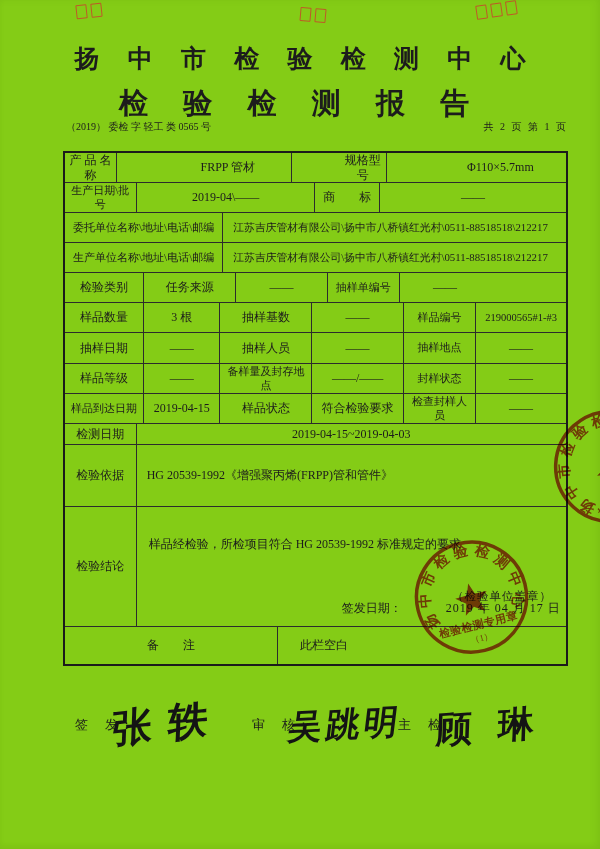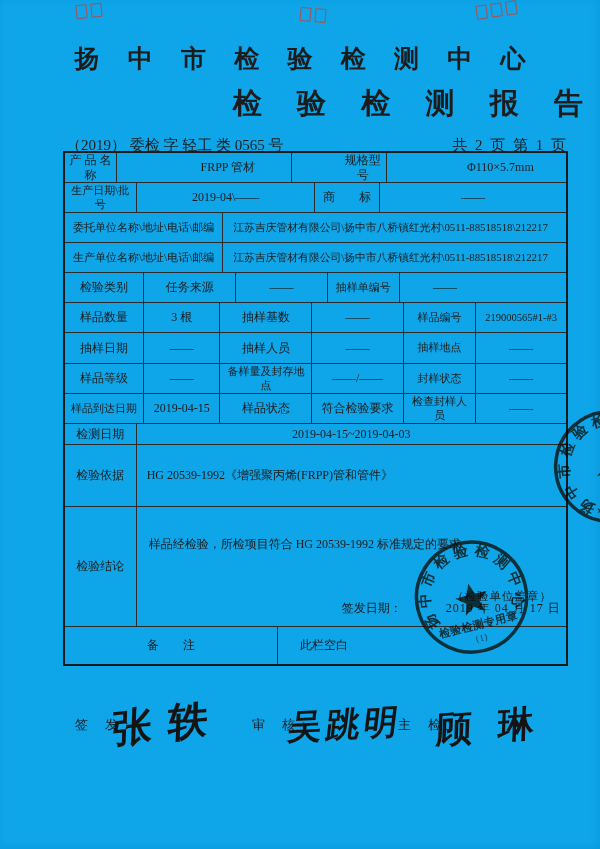--- a/index.html
+++ b/index.html
@@ -1,27 +1,27 @@
 <!DOCTYPE html>
 <html><head>
 <meta charset="utf-8">
 <style>
   html,body{margin:0;padding:0;background:#ffffff;}
   .page{
     position:relative;width:600px;height:849px;overflow:hidden;
-    background:#0ea5e9;color:#1c1c1c;
+    background:#84cc16;color:#1c1c1c;
     font-family:"Liberation Serif","DejaVu Serif",serif;
     box-shadow:inset -4px 0 8px rgba(0,0,0,.04), inset 0 -3px 6px rgba(0,0,0,.03);
   }
   .org-title{position:absolute;top:42px;left:0;right:0;text-align:center;
     font-size:25px;font-weight:bold;letter-spacing:11px;text-indent:11px;}
-  .report-title{position:absolute;top:84px;left:0;right:3px;text-align:right;
+  .report-title{position:absolute;top:84px;left:0;right:12px;text-align:center;
     font-size:29px;font-weight:bold;letter-spacing:14px;text-indent:14px;}
-  .ref-line{position:absolute;top:136px;left:66px;right:32px;display:flex;
-    justify-content:space-between;font-size:15px;}
+  .ref-line{position:absolute;top:120px;left:66px;right:32px;display:flex;
+    justify-content:space-between;font-size:10px;}
   .ref-line .pageinfo{letter-spacing:2px;}
 
   .report-table{position:absolute;left:63px;top:151px;width:505px;
     border:2px solid #1b1b1b;background:transparent;box-sizing:border-box;}
   .trow{display:flex;border-bottom:1px solid #2c2c2c;box-sizing:border-box;}
   .trow:last-child{border-bottom:none;}
   .tcell{border-right:1px solid #2c2c2c;box-sizing:border-box;
     display:flex;align-items:center;justify-content:center;
     font-size:12px;text-align:center;padding:1px 3px;line-height:1.25;overflow:hidden;}
   .tcell:last-child{border-right:none;}

